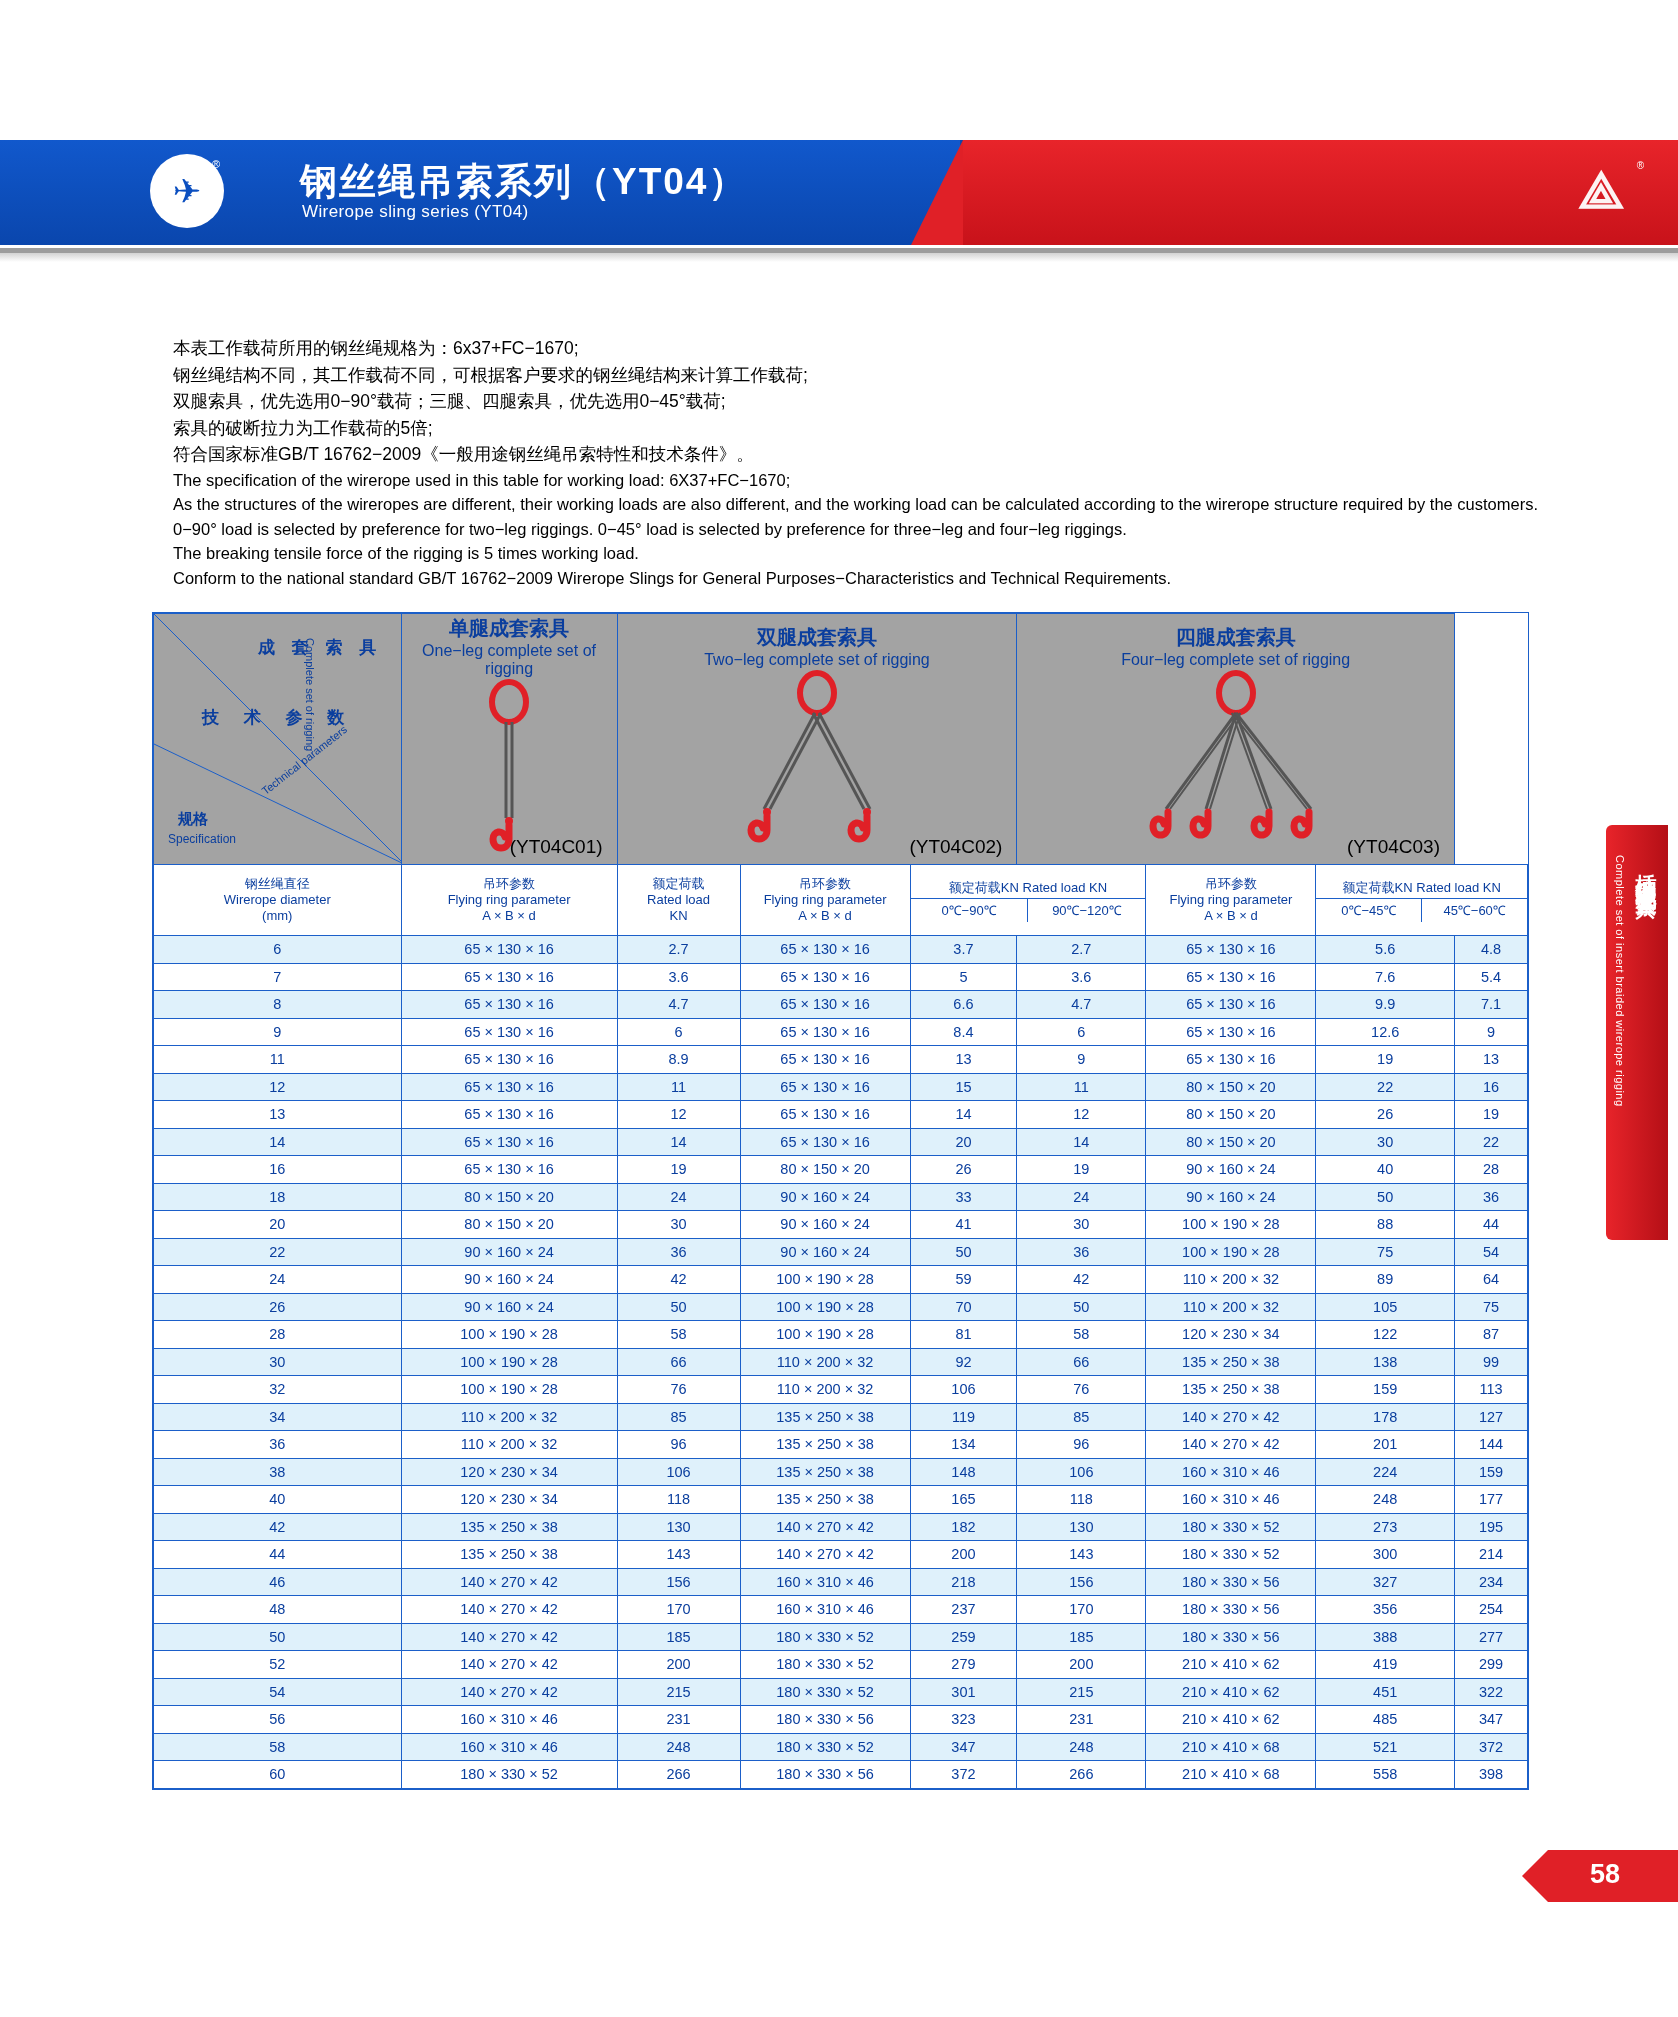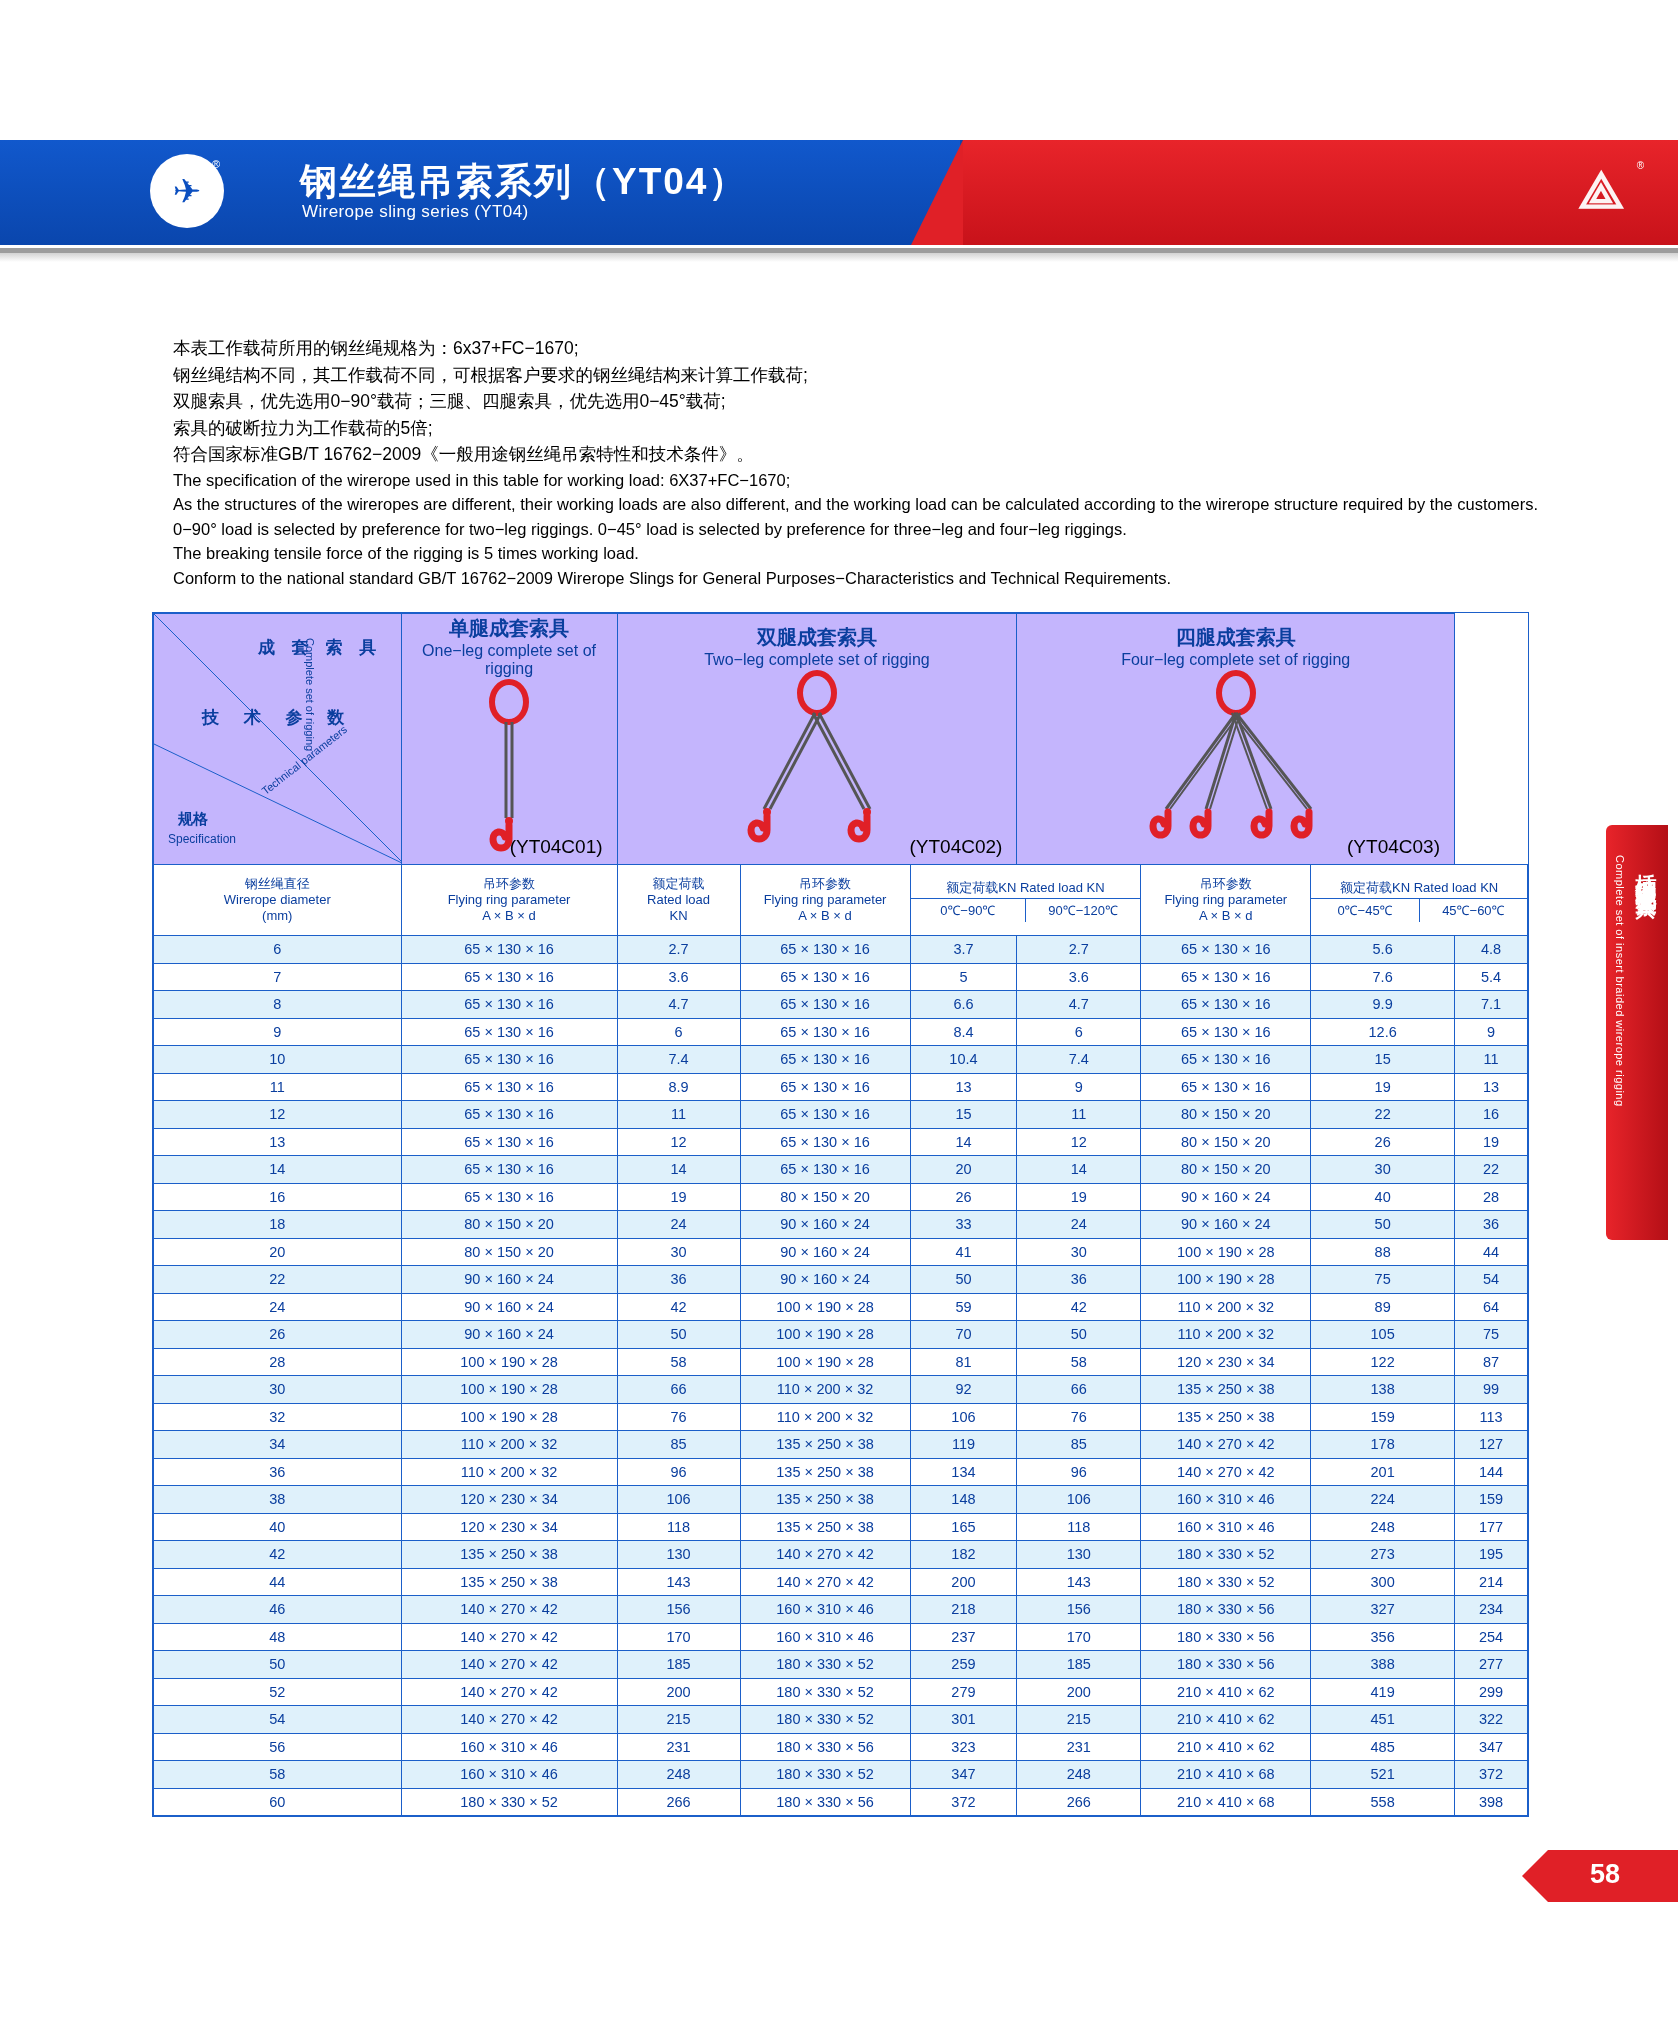--- a/index.html
+++ b/index.html
@@ -30,21 +30,21 @@
   .hdr-shadow:after{content:"";position:absolute;left:0;top:0;width:1678px;height:5px;background:#9c9c9c;}
 
   
   .intro{position:absolute;left:160px;top:335px;width:1400px;font-size:17.5px;line-height:26.5px;color:#000;margin-left:13px;}
   .intro .en{font-size:16.5px;line-height:24.5px;}
 
   
   .tablewrap{position:absolute;left:152px;top:612px;width:1375px;border:1px solid #1b5fc9;}
   table{border-collapse:collapse;width:100%;font-size:14px;}
   td,th{border:1px solid #1b5fc9;text-align:center;vertical-align:middle;color:#0a3e9e;font-weight:normal;padding:0;}
-  .hdrow td{background:#c4b5fd;}
+  .hdrow td{background:#a3a3a3;}
   .dtitle-cn{font-size:20px;font-weight:bold;color:#0a3e9e;}
   .dtitle-en{font-size:16px;color:#0a3e9e;}
   .colhdr td{font-size:13px;line-height:16px;color:#0a3e9e;padding:11px 2px;height:44px;}
   .datarow td{height:26.5px;font-size:14.5px;color:#0a3e9e;}
   .odd td{background:#dff1fb;}
   .even td{background:#ffffff;}
   .rigcell{position:relative;height:215px;}
   svg{display:block;margin:0 auto;}
   .rigcode{position:absolute;right:14px;bottom:6px;font-size:19px;color:#000;}
 
@@ -259,31 +259,20 @@
           <td colspan="2">9</td>
           <td>65 × 130 × 16</td>
           <td>6</td>
           <td>65 × 130 × 16</td>
           <td>8.4</td>
           <td>6</td>
           <td>65 × 130 × 16</td>
           <td>12.6</td>
           <td>9</td>
         </tr>
-        <tr class="datarow odd">
-          <td colspan="2">10</td>
-          <td>65 × 130 × 16</td>
-          <td>7.4</td>
-          <td>65 × 130 × 16</td>
-          <td>10.4</td>
-          <td>7.4</td>
-          <td>65 × 130 × 16</td>
-          <td>15</td>
-          <td>11</td>
-        </tr>
         <tr class="datarow even">
           <td colspan="2">11</td>
           <td>65 × 130 × 16</td>
           <td>8.9</td>
           <td>65 × 130 × 16</td>
           <td>13</td>
           <td>9</td>
           <td>65 × 130 × 16</td>
           <td>19</td>
           <td>13</td>

